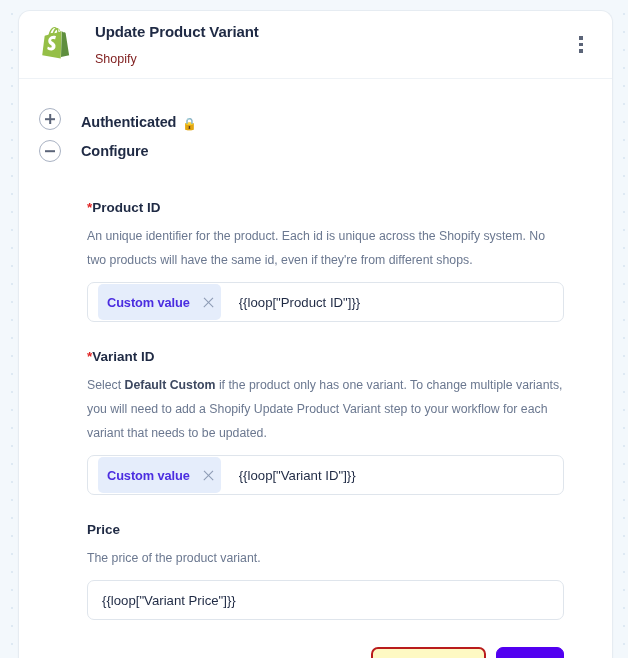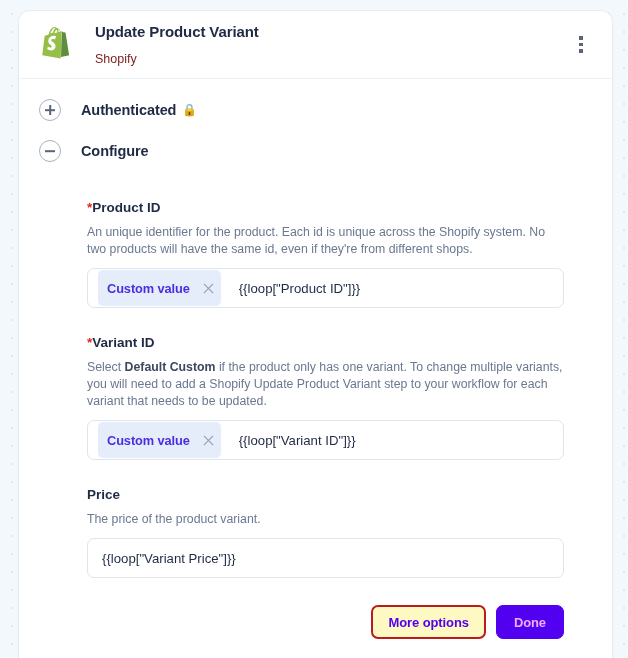--- a/index.html
+++ b/index.html
@@ -84,21 +84,21 @@
   }
 
   
   .acc-row {
     display: flex;
     align-items: center;
     padding: 0 20px;
     height: 40px;
     cursor: pointer;
   }
-  .acc-row.first { margin-top: 11px; }
+  .acc-row.first { margin-top: 11px; align-items: flex-end; }
   .acc-row.second { margin-top: 1px; }
 
   .circle-icon {
     width: 22px;
     height: 22px;
     flex: 0 0 22px;
     border: 1.4px solid #a9b2c3;
     border-radius: 50%;
     position: relative;
     box-sizing: border-box;
@@ -151,21 +151,21 @@
     line-height: 18px;
   }
   .req-star {
     color: #e02424;
     font-weight: bold;
     font-size: 13.5px;
   }
   .field-desc {
     margin-top: 7px;
     font-size: 12.3px;
-    line-height: 17px;
+    line-height: 24px;
     color: #6b7890;
     max-width: 490px;
   }
   .field-desc b { color: #3d4860; font-weight: bold; }
 
   .input-box {
     margin-top: 10px;
     height: 40px;
     border: 1px solid #dfe5ec;
     border-radius: 7px;

